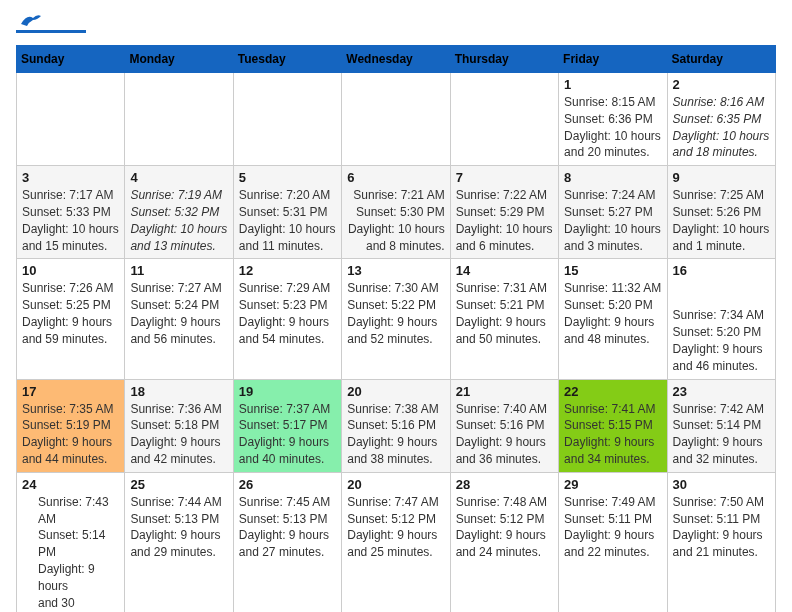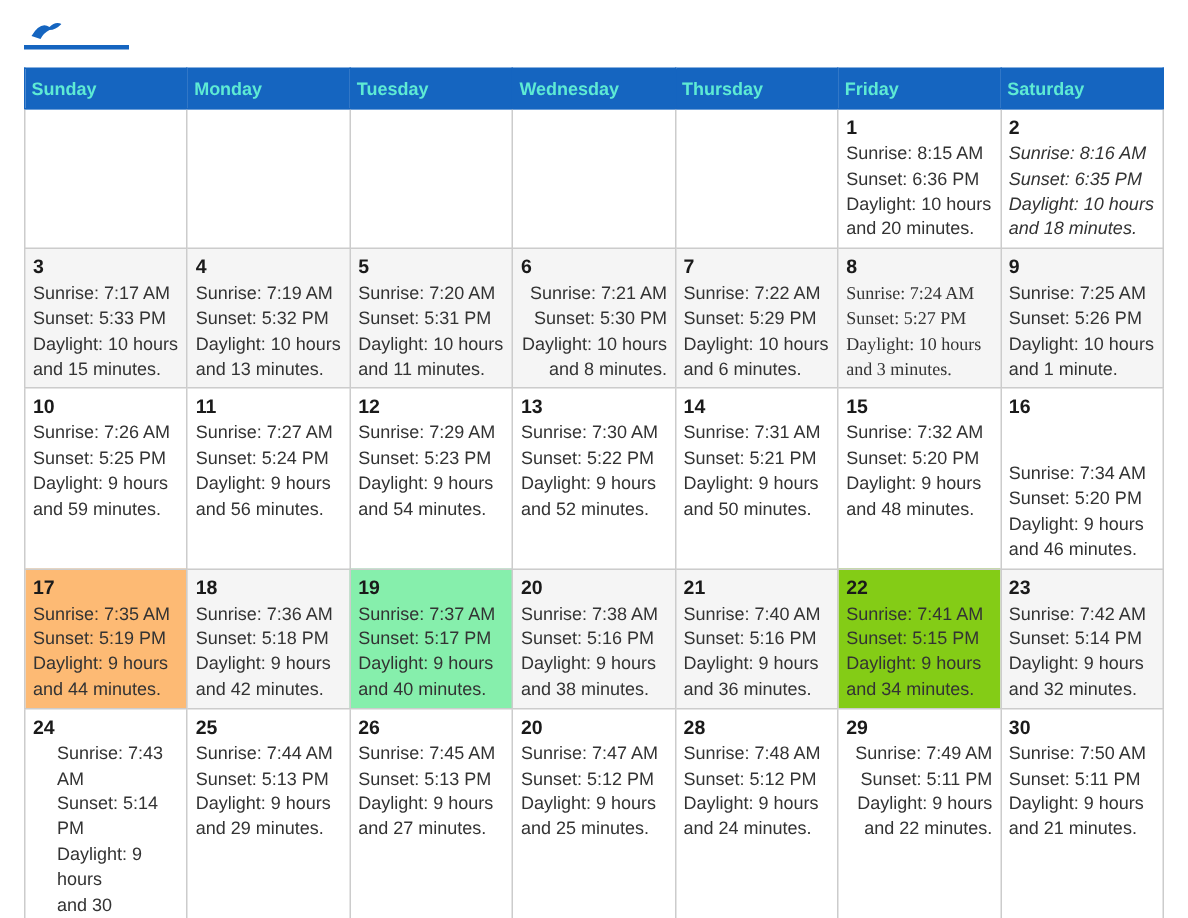--- a/index.html
+++ b/index.html
@@ -39,21 +39,21 @@
       font-size: 15px;
       color: #444;
     }
     .calendar {
       width: 100%;
       border-collapse: collapse;
       font-size: 11px;
     }
     .calendar th {
       background: #1565c0;
-      color: #5eead4;
+      color: #000000;
       padding: 6px 4px;
       text-align: left;
       font-size: 12px;
       font-weight: bold;
       border: 1px solid #1565c0;
     }
     .calendar td {
       border: 1px solid #ccc;
       vertical-align: top;
       padding: 4px 5px;
@@ -138,21 +138,21 @@
       <tr>
         <td style="background: rgb(245, 245, 245);">
           <div class="day-number">3</div>
           <div class="day-info" style="white-space: pre-line;">Sunrise: 7:17 AM
 Sunset: 5:33 PM
 Daylight: 10 hours
 and 15 minutes.</div>
         </td>
         <td style="background: rgb(245, 245, 245);">
           <div class="day-number">4</div>
-          <div class="day-info" style="white-space: pre-line;">Sunrise: 7:19 AM
+          <div class="day-info" style="white-space: pre-line; font-style: italic;">Sunrise: 7:19 AM
 Sunset: 5:32 PM
 Daylight: 10 hours
 and 13 minutes.</div>
         </td>
         <td style="background: rgb(245, 245, 245);">
           <div class="day-number">5</div>
           <div class="day-info" style="white-space: pre-line;">Sunrise: 7:20 AM
 Sunset: 5:31 PM
 Daylight: 10 hours
 and 11 minutes.</div>
@@ -166,21 +166,21 @@
         </td>
         <td style="background: rgb(245, 245, 245);">
           <div class="day-number">7</div>
           <div class="day-info" style="white-space: pre-line;">Sunrise: 7:22 AM
 Sunset: 5:29 PM
 Daylight: 10 hours
 and 6 minutes.</div>
         </td>
         <td style="background: rgb(245, 245, 245);">
           <div class="day-number">8</div>
-          <div class="day-info" style="white-space: pre-line; font-family: Liberation Serif, serif;">Sunrise: 7:24 AM
+          <div class="day-info" style="white-space: pre-line;">Sunrise: 7:24 AM
 Sunset: 5:27 PM
 Daylight: 10 hours
 and 3 minutes.</div>
         </td>
         <td style="background: rgb(245, 245, 245);">
           <div class="day-number">9</div>
           <div class="day-info" style="white-space: pre-line;">Sunrise: 7:25 AM
 Sunset: 5:26 PM
 Daylight: 10 hours
 and 1 minute.</div>
@@ -217,21 +217,21 @@
         </td>
         <td>
           <div class="day-number">14</div>
           <div class="day-info" style="white-space: pre-line;">Sunrise: 7:31 AM
 Sunset: 5:21 PM
 Daylight: 9 hours
 and 50 minutes.</div>
         </td>
         <td>
           <div class="day-number">15</div>
-          <div class="day-info" style="white-space: pre-line;">Sunrise: 7:32 AM
+          <div class="day-info" style="white-space: pre-line;">Sunrise: 11:32 AM
 Sunset: 5:20 PM
 Daylight: 9 hours
 and 48 minutes.</div>
         </td>
         <td>
           <div class="day-number">16</div>
           <div class="day-info" style="white-space: pre-line; margin-top: 29px;">Sunrise: 7:34 AM
 Sunset: 5:20 PM
 Daylight: 9 hours
 and 46 minutes.</div>
@@ -319,21 +319,21 @@
         </td>
         <td>
           <div class="day-number">28</div>
           <div class="day-info" style="white-space: pre-line;">Sunrise: 7:48 AM
 Sunset: 5:12 PM
 Daylight: 9 hours
 and 24 minutes.</div>
         </td>
         <td>
           <div class="day-number">29</div>
-          <div class="day-info" style="white-space: pre-line; text-align: right;">Sunrise: 7:49 AM
+          <div class="day-info" style="white-space: pre-line;">Sunrise: 7:49 AM
 Sunset: 5:11 PM
 Daylight: 9 hours
 and 22 minutes.</div>
         </td>
         <td>
           <div class="day-number">30</div>
           <div class="day-info" style="white-space: pre-line;">Sunrise: 7:50 AM
 Sunset: 5:11 PM
 Daylight: 9 hours
 and 21 minutes.</div>

